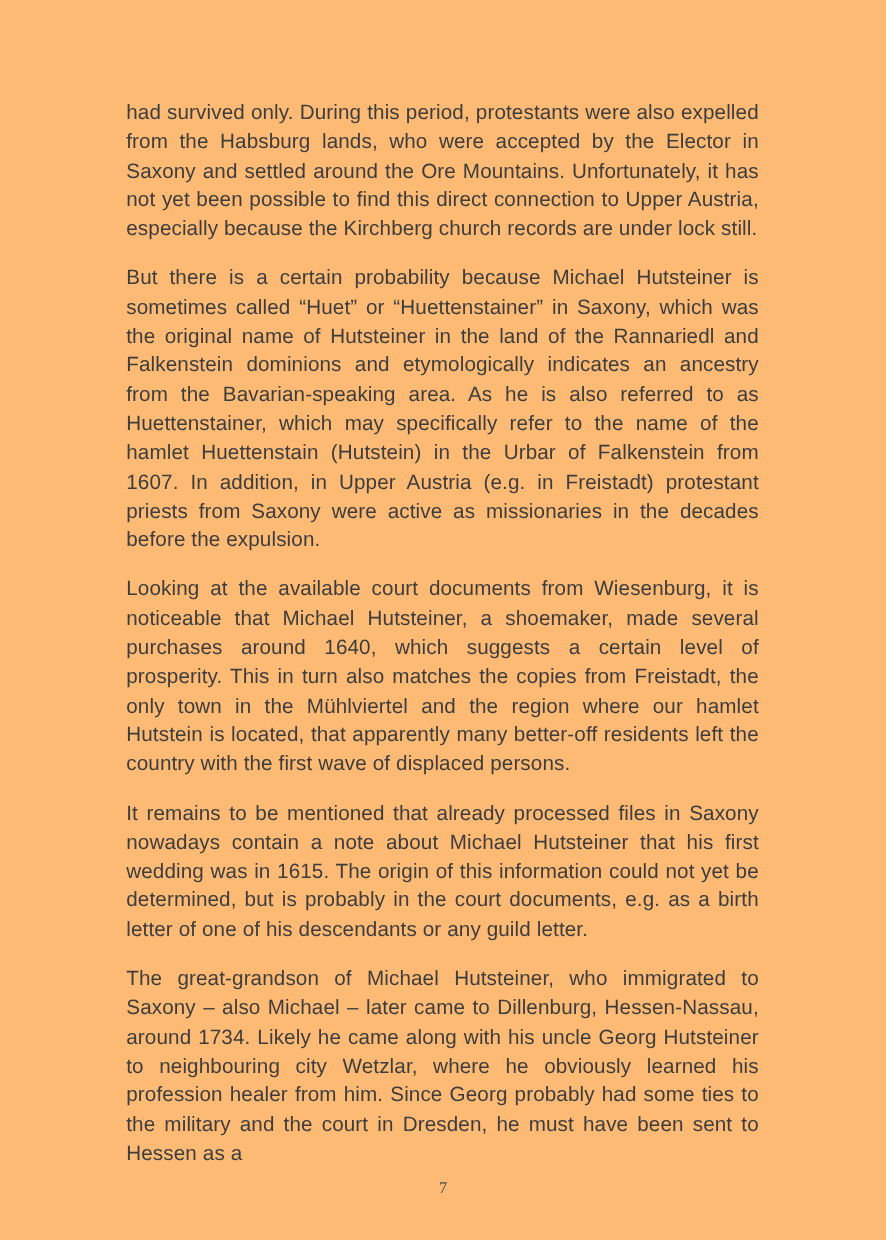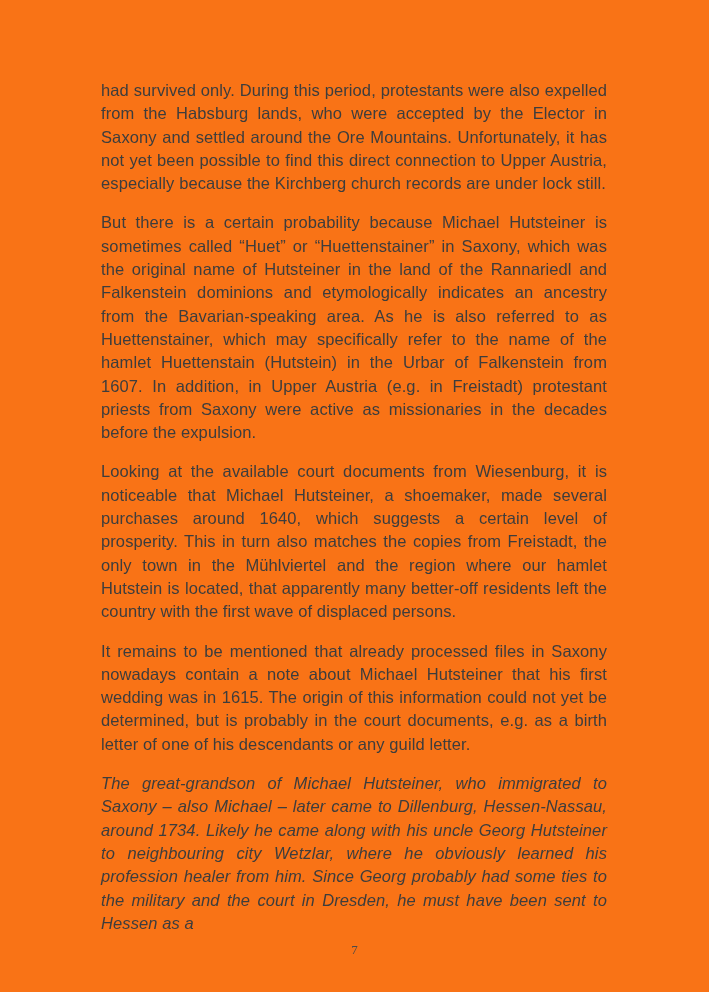--- a/index.html
+++ b/index.html
@@ -4,42 +4,41 @@
   <style>
     html, body {
       margin: 0;
       padding: 0;
       background: #ffffff;
     }
     .page {
       position: relative;
       width: 709px;
       height: 992px;
-      background: #f97316;
+      background: #fdba74;
       overflow: hidden;
       font-family: "Liberation Sans", sans-serif;
     }
     .text-block {
       position: absolute;
       left: 101px;
       top: 79px;
       width: 506px;
       color: #3d3d3d;
       font-size: 16.5px;
       line-height: 23.3px;
       text-align: justify;
       text-justify: inter-word;
       letter-spacing: 0.1px;
     }
     .text-block p {
       margin: 0 0 16px 0;
     }
     .text-block p:last-child {
       margin-bottom: 0;
-      font-style: italic;
     }
     .page-number {
       position: absolute;
       left: 0;
       right: 0;
       bottom: 34px;
       text-align: center;
       font-family: "Liberation Serif", serif;
       font-size: 13px;
       color: #4a4a4a;

